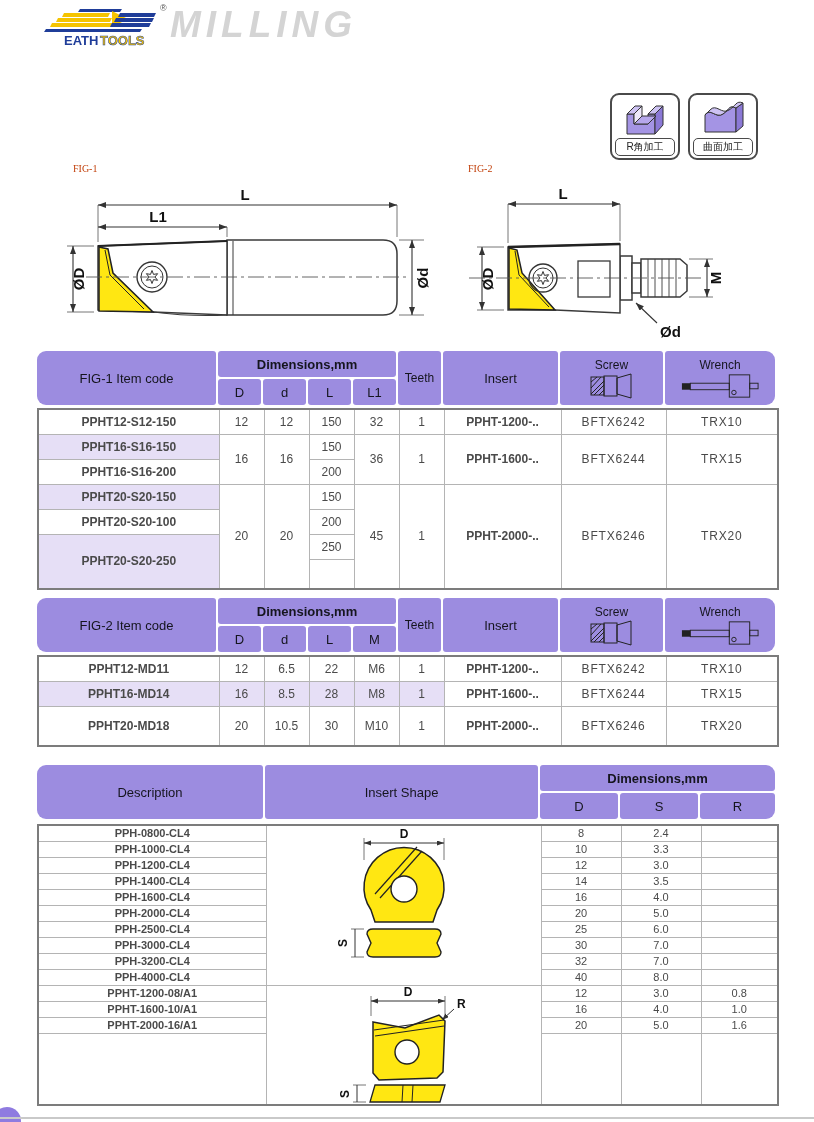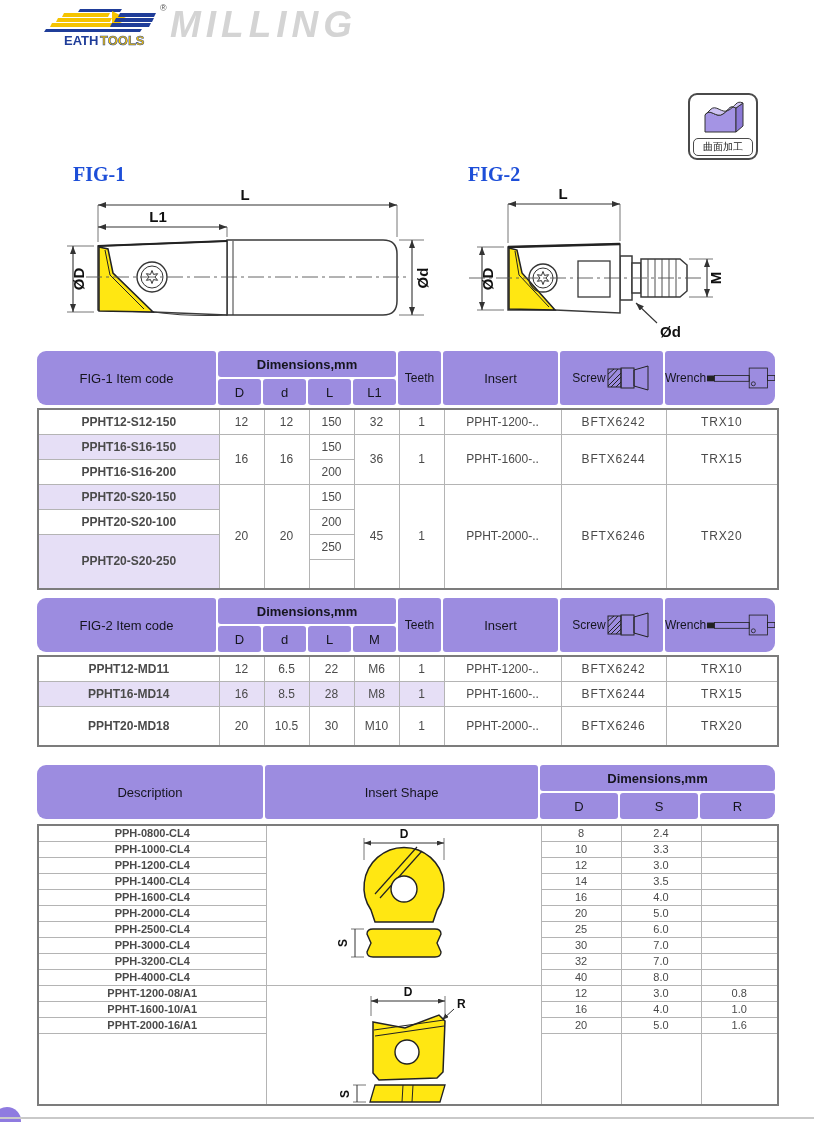--- a/index.html
+++ b/index.html
@@ -2,37 +2,37 @@
 <html><head>
 <meta charset="utf-8">
 <style>
   html,body{margin:0;padding:0;background:#fff}
   #page{position:relative;width:814px;height:1122px;background:#fff;overflow:hidden;
         font-family:"Liberation Sans",sans-serif}
   .abs{position:absolute}
   .title{position:absolute;left:170px;top:0px;height:50px;line-height:50px;
          font-size:37px;font-weight:bold;font-style:italic;color:#D4D4D4;letter-spacing:5px}
   .reg{position:absolute;left:160px;top:3px;font-size:9px;color:#555}
-  .figlabel{position:absolute;font-family:"Liberation Serif",serif;font-weight:bold;
-            font-size:20px;color:#1d4ed8}
+  .figlabel{position:absolute;font-family:"Liberation Serif",serif;font-weight:normal;
+            font-size:10px;color:#c2410c}
   .icobox{position:absolute;width:66px;height:63px;background:#fff;border:2px solid #4a4a4a;border-radius:9px}
   .icolabel{position:absolute;left:3px;right:3px;bottom:2px;height:16px;border:1.5px solid #4a4a4a;
             border-radius:5px;display:flex;align-items:center;justify-content:center;
             font-size:10px;color:#222;white-space:nowrap}
   .thead{position:absolute;display:grid;gap:2px;background:#fff;border-radius:9px;overflow:hidden}
   .hc{background:#9C8CE0;display:flex;align-items:center;justify-content:center;
       font-size:13px;color:#15151e;border-radius:3px}
   .hc.b{font-weight:bold}
-  .hcol{flex-direction:row;gap:1px}
+  .hcol{flex-direction:column;gap:1px}
   table.tb{position:absolute;border-collapse:collapse;table-layout:fixed;background:#fff;
            border:2px solid #7c7c7c}
   .tb td{border:1px solid #b4b4b4;text-align:center;vertical-align:middle;font-size:12px;
          color:#4a4a4a;padding:0;overflow:hidden}
   .item{font-weight:bold;color:#1b1b1b}
-  .ins{font-weight:normal;color:#1b1b1b}
+  .ins{font-weight:bold;color:#1b1b1b}
   .gw{color:#84848e;letter-spacing:.8px}
   .stripe{background:#E6DFF6}
   .t3 td{font-size:11px}
   .botline{position:absolute;left:0;width:814px;top:1117px;height:2px;background:#c9c9c9}
   .botdot{position:absolute;left:-7px;top:1107px;width:28px;height:28px;border-radius:50%;background:#8F7BE0}
   svg text{font-family:"Liberation Sans",sans-serif}
   .dim{font-size:15px;font-weight:bold;fill:#111}
   .dimS{font-size:12px;font-weight:bold;fill:#111}
   .oln{stroke:#3a3a3a;stroke-width:1.5;fill:#fff}
   .thin{stroke:#666;stroke-width:.9}
@@ -52,20 +52,33 @@
     <polygon points="96,8 132,8 130,12 94,12" fill="#1F3D99"></polygon>
     <polygon points="92,13 130,13 128,17 90,17" fill="#1F3D99"></polygon>
     <polygon points="88,18 127,18 125,22 86,22" fill="#1F3D99"></polygon>
     <polygon points="22,24 118,24 116,27 20,27" fill="#1F3D99"></polygon>
     <text x="40" y="40" font-size="13" font-weight="bold" fill="#1F3D99">EATH</text>
     <text x="76" y="40" font-size="13" font-weight="bold" fill="#F5C400" stroke="#1F3D99" stroke-width="0.5">TOOLS</text>
   </svg>
   <div class="reg">®</div>
   <div class="title">MILLING</div>
 
+  <div class="icobox" style="left:610px;top:93px">
+    <svg width="56" height="40" viewBox="0 0 56 40" style="display:block;margin:3px auto 0">
+      <g stroke="#333" stroke-width="1" stroke-linejoin="round">
+        <path d="M10,16 V36 H38 V16 H31 V26 H17 V16 Z" fill="#A494E4"></path>
+        <path d="M38,16 L46,8 L46,27 L38,36 Z" fill="#8B79D6"></path>
+        <path d="M10,16 L18,8 L25,8 L17,16 Z" fill="#CDC2F3"></path>
+        <path d="M31,16 L39,8 L46,8 L38,16 Z" fill="#CDC2F3"></path>
+        <path d="M17,16 L25,8 L25,18 L17,26 Z" fill="#EDE8FA"></path>
+        <path d="M17,26 L25,18 L39,18 L31,26 Z" fill="#B6A7EC"></path>
+      </g>
+    </svg>
+    <div class="icolabel">R角加工</div>
+  </div>
   <div class="icobox" style="left:688px;top:93px">
     <svg width="56" height="40" viewBox="0 0 56 40" style="display:block;margin:3px auto 0">
       <g stroke="#333" stroke-width="1" stroke-linejoin="round">
         <path d="M10,34 V17 C15,9 21,21 28,16 C35,11 34,7 41,10 V34 Z" fill="#A494E4"></path>
         <path d="M41,10 L48,5 V28 L41,34 Z" fill="#8B79D6"></path>
         <path d="M10,17 C15,9 21,21 28,16 C35,11 34,7 41,10 L48,5 C41,2 41,8 34,12 C27,17 21,5 15,12 Z" fill="#CDC2F3"></path>
       </g>
     </svg>
     <div class="icolabel">曲面加工</div>
   </div>

